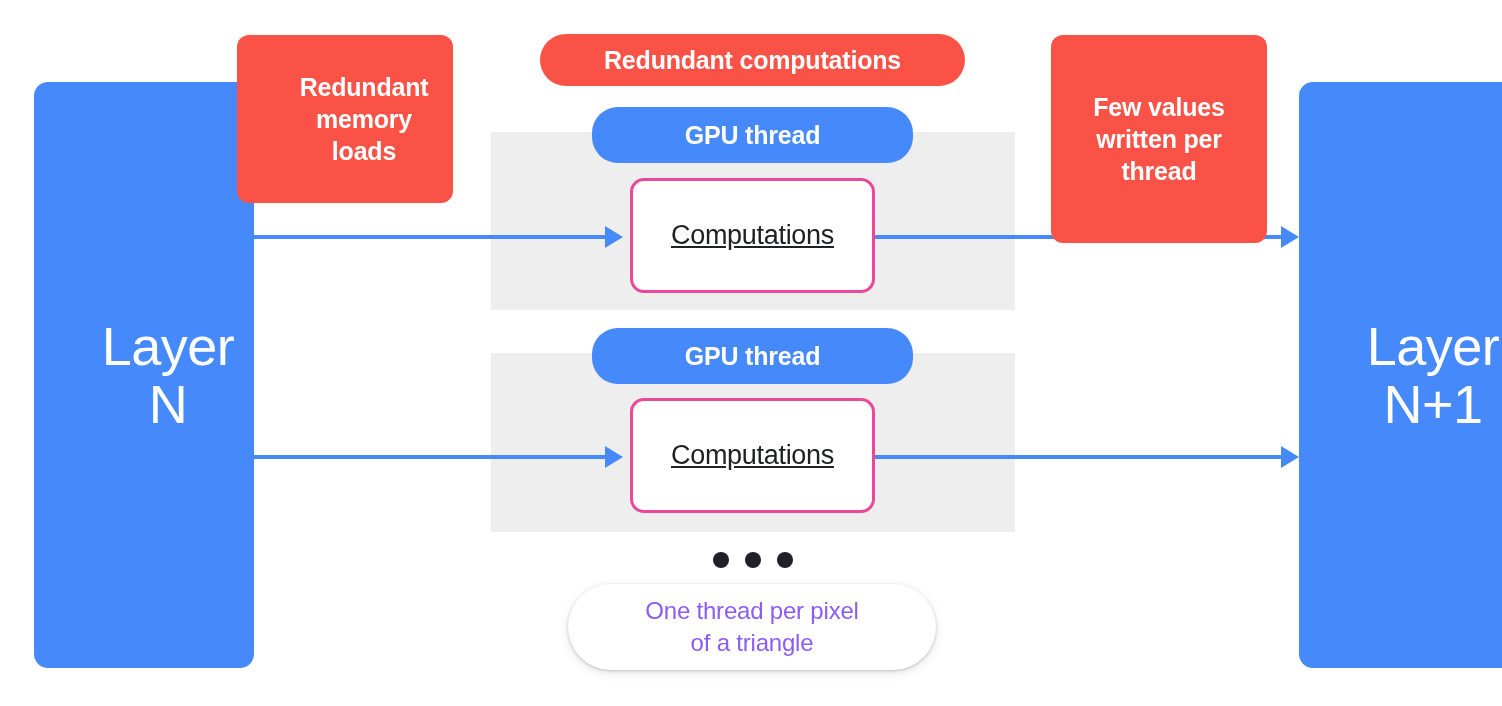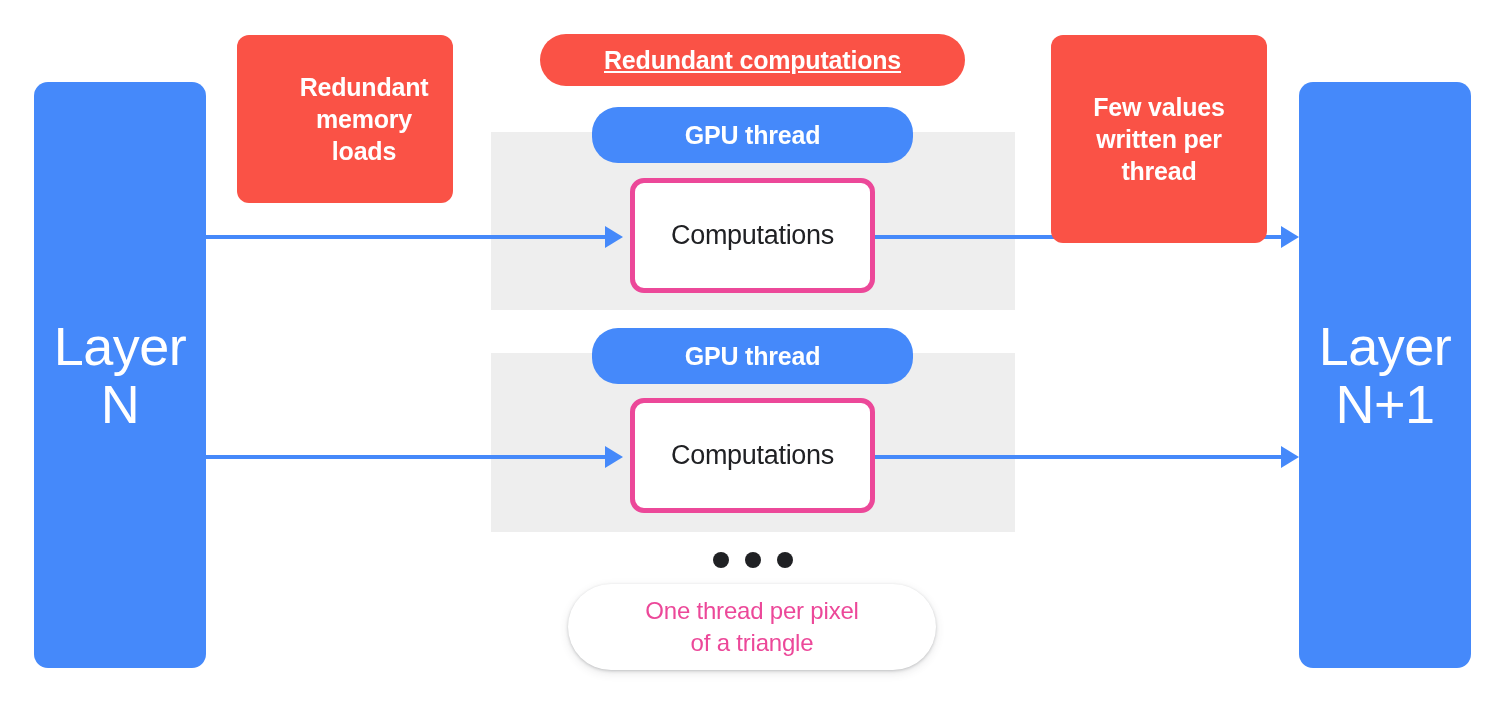--- a/index.html
+++ b/index.html
@@ -26,20 +26,21 @@
     display: flex;
     align-items: center;
     justify-content: center;
     color: #ffffff;
     font-size: 54px;
     line-height: 1.08;
     font-weight: 400;
     text-align: center;
     white-space: pre-line;
     letter-spacing: -0.5px;
+    padding-left: 48px;
   }
   #layer-n  { left: 34px;   top: 82px; width: 172px; height: 586px; }
   #layer-n1 { left: 1299px; top: 82px; width: 172px; height: 586px; }
 
   
   .thread-band {
     position: absolute;
     left: 491px;
     width: 524px;
     background: #eeeeee;
@@ -67,28 +68,29 @@
   #gpu-pill-2 { top: 328px; }
 
   
   .comp-box {
     position: absolute;
     left: 630px;
     width: 245px;
     height: 115px;
     box-sizing: border-box;
     background: #ffffff;
-    border: 5px solid #ec4899;
+    border: 3px solid #ec4899;
     border-radius: 14px;
     display: flex;
     align-items: center;
     justify-content: center;
     color: #202124;
     font-size: 27px;
     letter-spacing: -0.3px;
+    text-decoration: underline;
   }
   #comp-box-1 { top: 178px; }
   #comp-box-2 { top: 398px; }
 
   
   .red-box {
     position: absolute;
     background: #fa5246;
     border-radius: 12px;
     display: flex;
@@ -115,21 +117,20 @@
     height: 52px;
     background: #fa5246;
     border-radius: 26px;
     display: flex;
     align-items: center;
     justify-content: center;
     color: #ffffff;
     font-size: 25px;
     font-weight: bold;
     letter-spacing: -0.2px;
-    text-decoration: underline;
   }
 
   
   .arrow-line {
     position: absolute;
     height: 4px;
     background: #4589fa;
   }
   .arrow-head {
     position: absolute;
@@ -176,21 +177,21 @@
     top: 584px;
     width: 368px;
     height: 86px;
     background: #ffffff;
     border-radius: 43px;
     box-shadow: 0 1px 3px rgba(60,64,67,0.25), 0 3px 10px rgba(60,64,67,0.13);
     display: flex;
     align-items: center;
     justify-content: center;
     text-align: center;
-    color: #ec4899;
+    color: #8b5cf6;
     font-size: 24px;
     line-height: 1.32;
     white-space: pre-line;
     letter-spacing: -0.2px;
   }
 </style>
 </head>
 <body>
 
 <div id="canvas">

